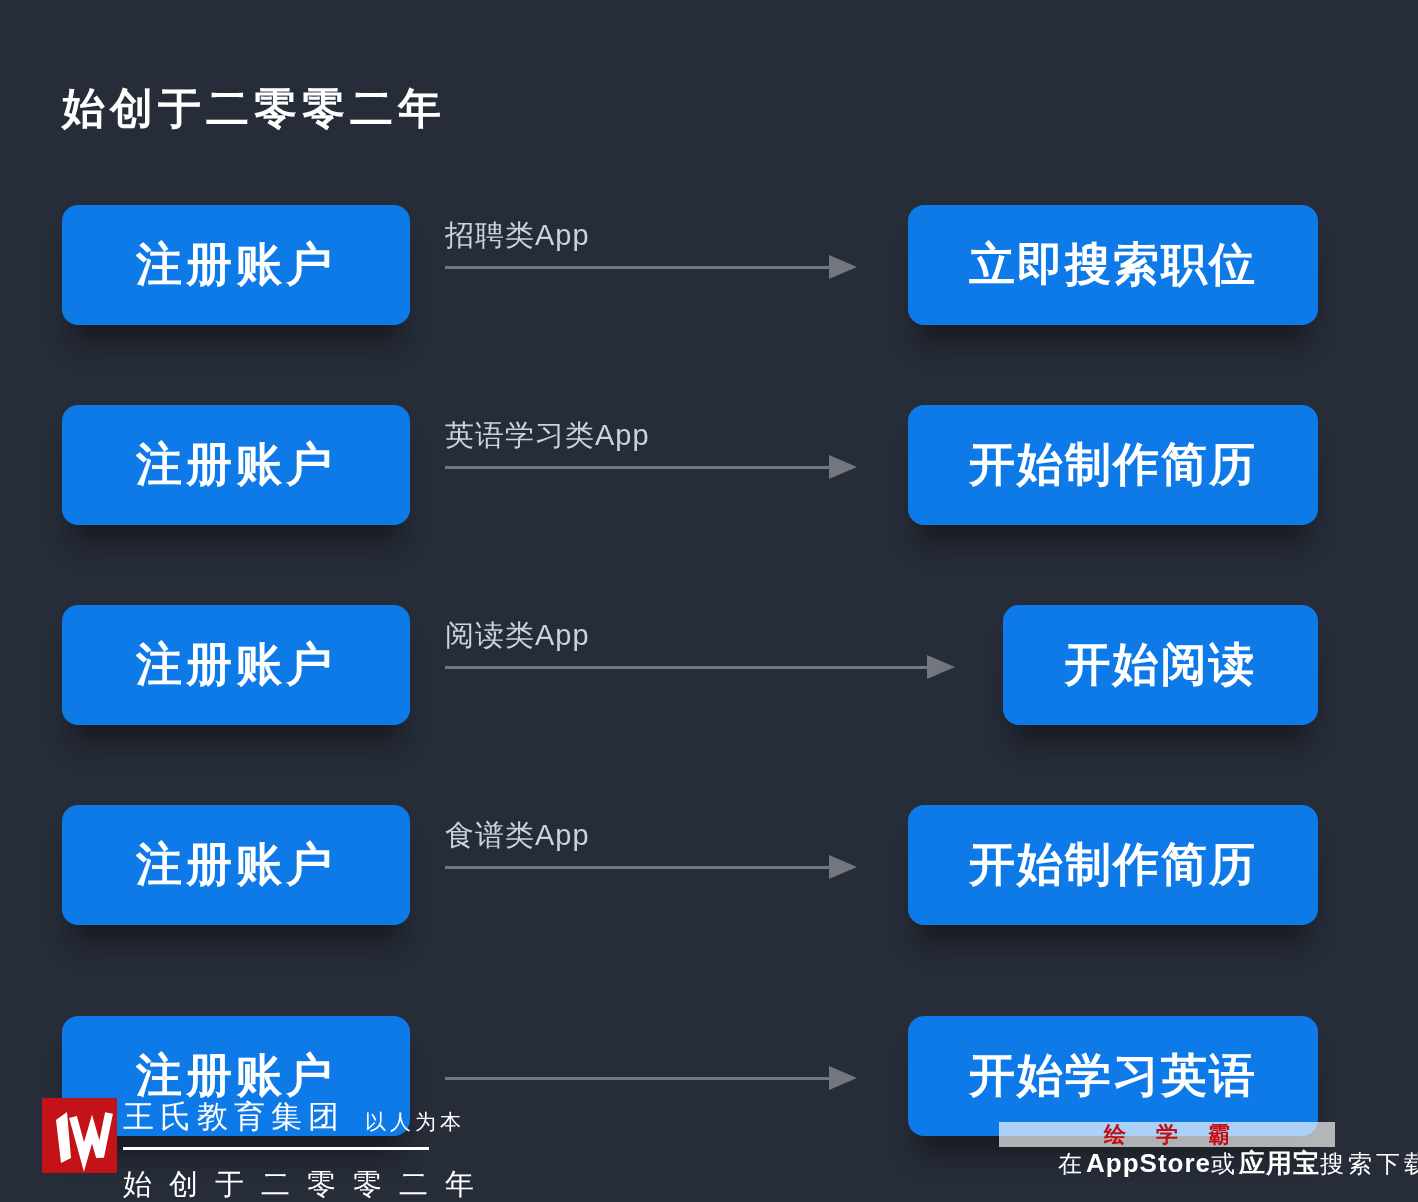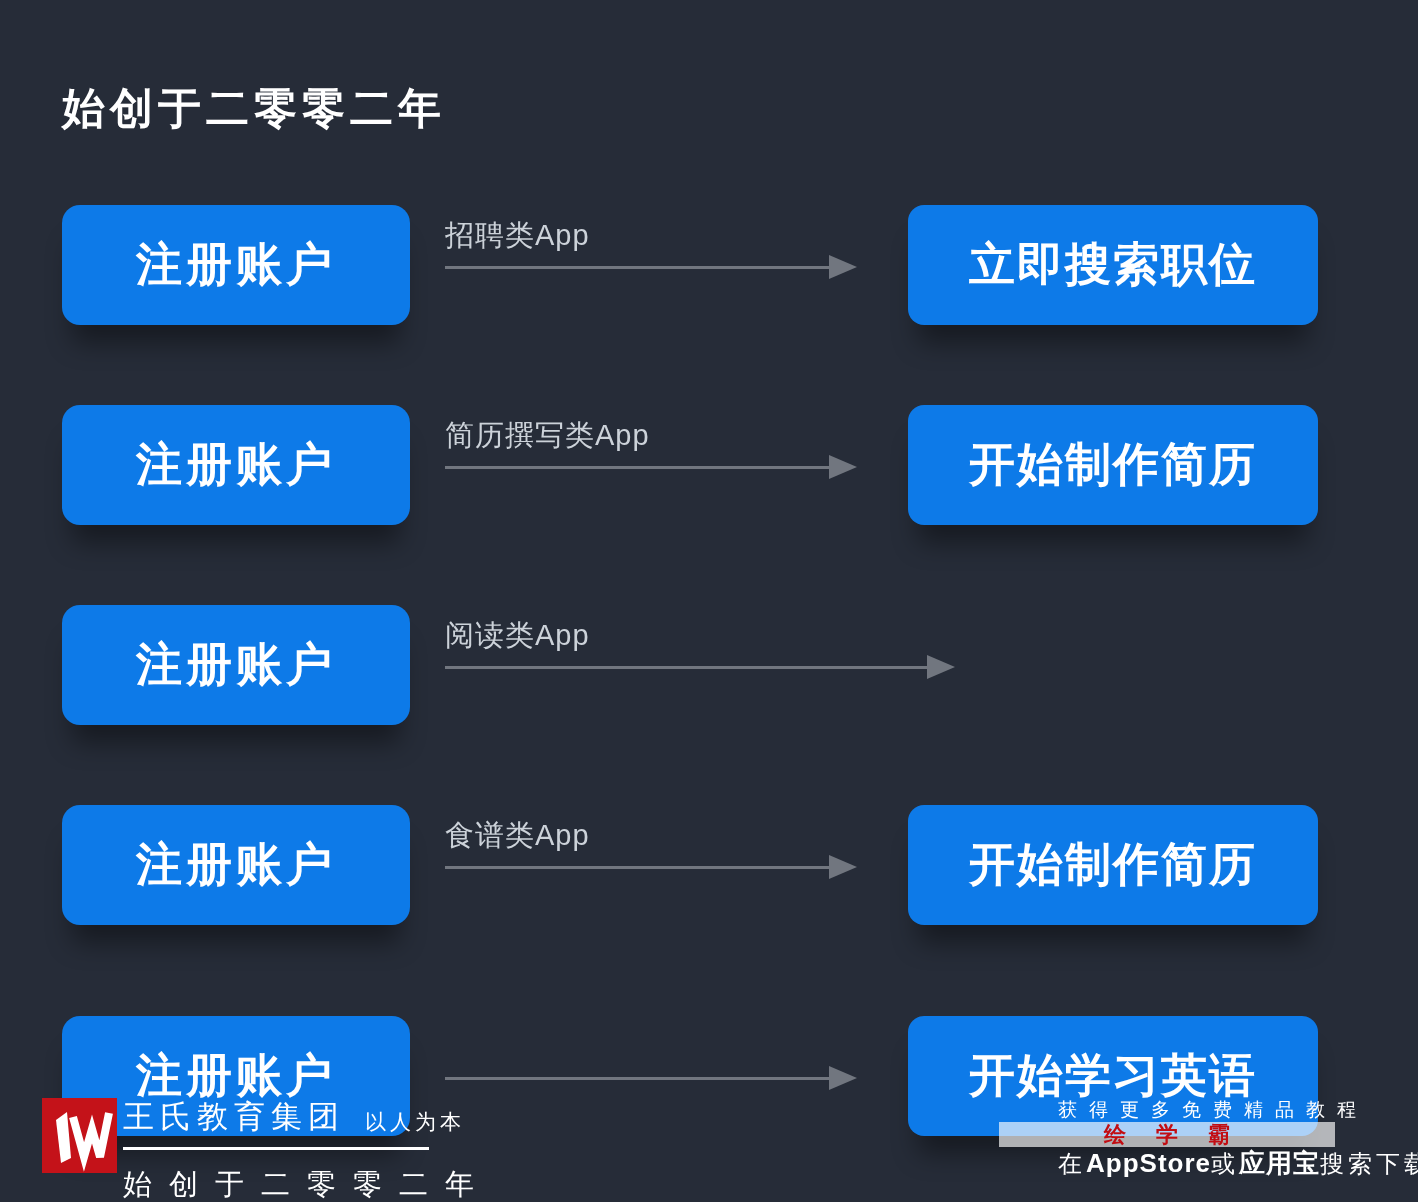--- a/index.html
+++ b/index.html
@@ -18,21 +18,21 @@
   .row.r4 { top:805px; } .row.r5 { top:1016px; }
 
   .btn {
     position:absolute; top:0; height:120px;
     background:var(--accent, #0d7ae8);
     border-radius:16px; color:#ffffff; font-weight:bold;
     display:flex; align-items:center; justify-content:center;
     box-shadow:0 28px 26px -10px rgba(0,0,0,0.40);
     cursor:pointer; border:none;
   }
-  .btn-left  { left:62px;  width:348px; font-size:46px; letter-spacing:4px;border-radius:18px; }
+  .btn-left  { left:62px;  width:348px; font-size:46px; letter-spacing:4px; }
   .btn-right { left:908px; width:410px; font-size:46px; letter-spacing:2px; }
   .row.r3 .btn-right { left:1003px; width:315px; }
 
   .connector { position:absolute; left:445px; top:0; width:412px; height:120px; }
   .row.r3 .connector { width:510px; }
   .arrow-label {
     position:absolute; top:11px; left:0; width:100%; 
     color:#ccd2d9; font-size:29px; font-weight:normal; letter-spacing:1px;
     white-space:nowrap;
   }
@@ -91,34 +91,35 @@
       <div class="arrow-label">招聘类App</div>
       <div class="arrow-line"></div>
       <div class="arrow-head"></div>
     </div>
     <button class="btn btn-right">立即搜索职位</button>
   </div>
 
   <div class="row r2">
     <button class="btn btn-left">注册账户</button>
     <div class="connector">
-      <div class="arrow-label">简历撰写类App</div>
+      <div class="arrow-label">英语学习类App</div>
       <div class="arrow-line"></div>
       <div class="arrow-head"></div>
     </div>
     <button class="btn btn-right">开始制作简历</button>
   </div>
 
   <div class="row r3">
     <button class="btn btn-left">注册账户</button>
     <div class="connector">
       <div class="arrow-label">阅读类App</div>
       <div class="arrow-line"></div>
       <div class="arrow-head"></div>
     </div>
+    <button class="btn btn-right">开始阅读</button>
   </div>
 
   <div class="row r4">
     <button class="btn btn-left">注册账户</button>
     <div class="connector">
       <div class="arrow-label">食谱类App</div>
       <div class="arrow-line"></div>
       <div class="arrow-head"></div>
     </div>
     <button class="btn btn-right">开始制作简历</button>
@@ -142,19 +143,18 @@
   </div>
   <div class="brand">
     <div class="brand-top">
       <span class="brand-name">王氏教育集团</span>
       <span class="brand-slogan">以人为本</span>
     </div>
     <div class="brand-line"></div>
     <div class="brand-sub">始创于二零零二年</div>
   </div>
 
-  <div class="promo-line1">获得更多免费精品教程</div>
   <div class="promo-badge-bar">
     <span class="promo-badge">绘 学 霸</span>
   </div>
   <div class="promo-line2"><span>在</span><b>AppStore</b><span>或</span><b>应用宝</b><span>搜索下载</span></div>
 
 </div>
 
 </body></html>

